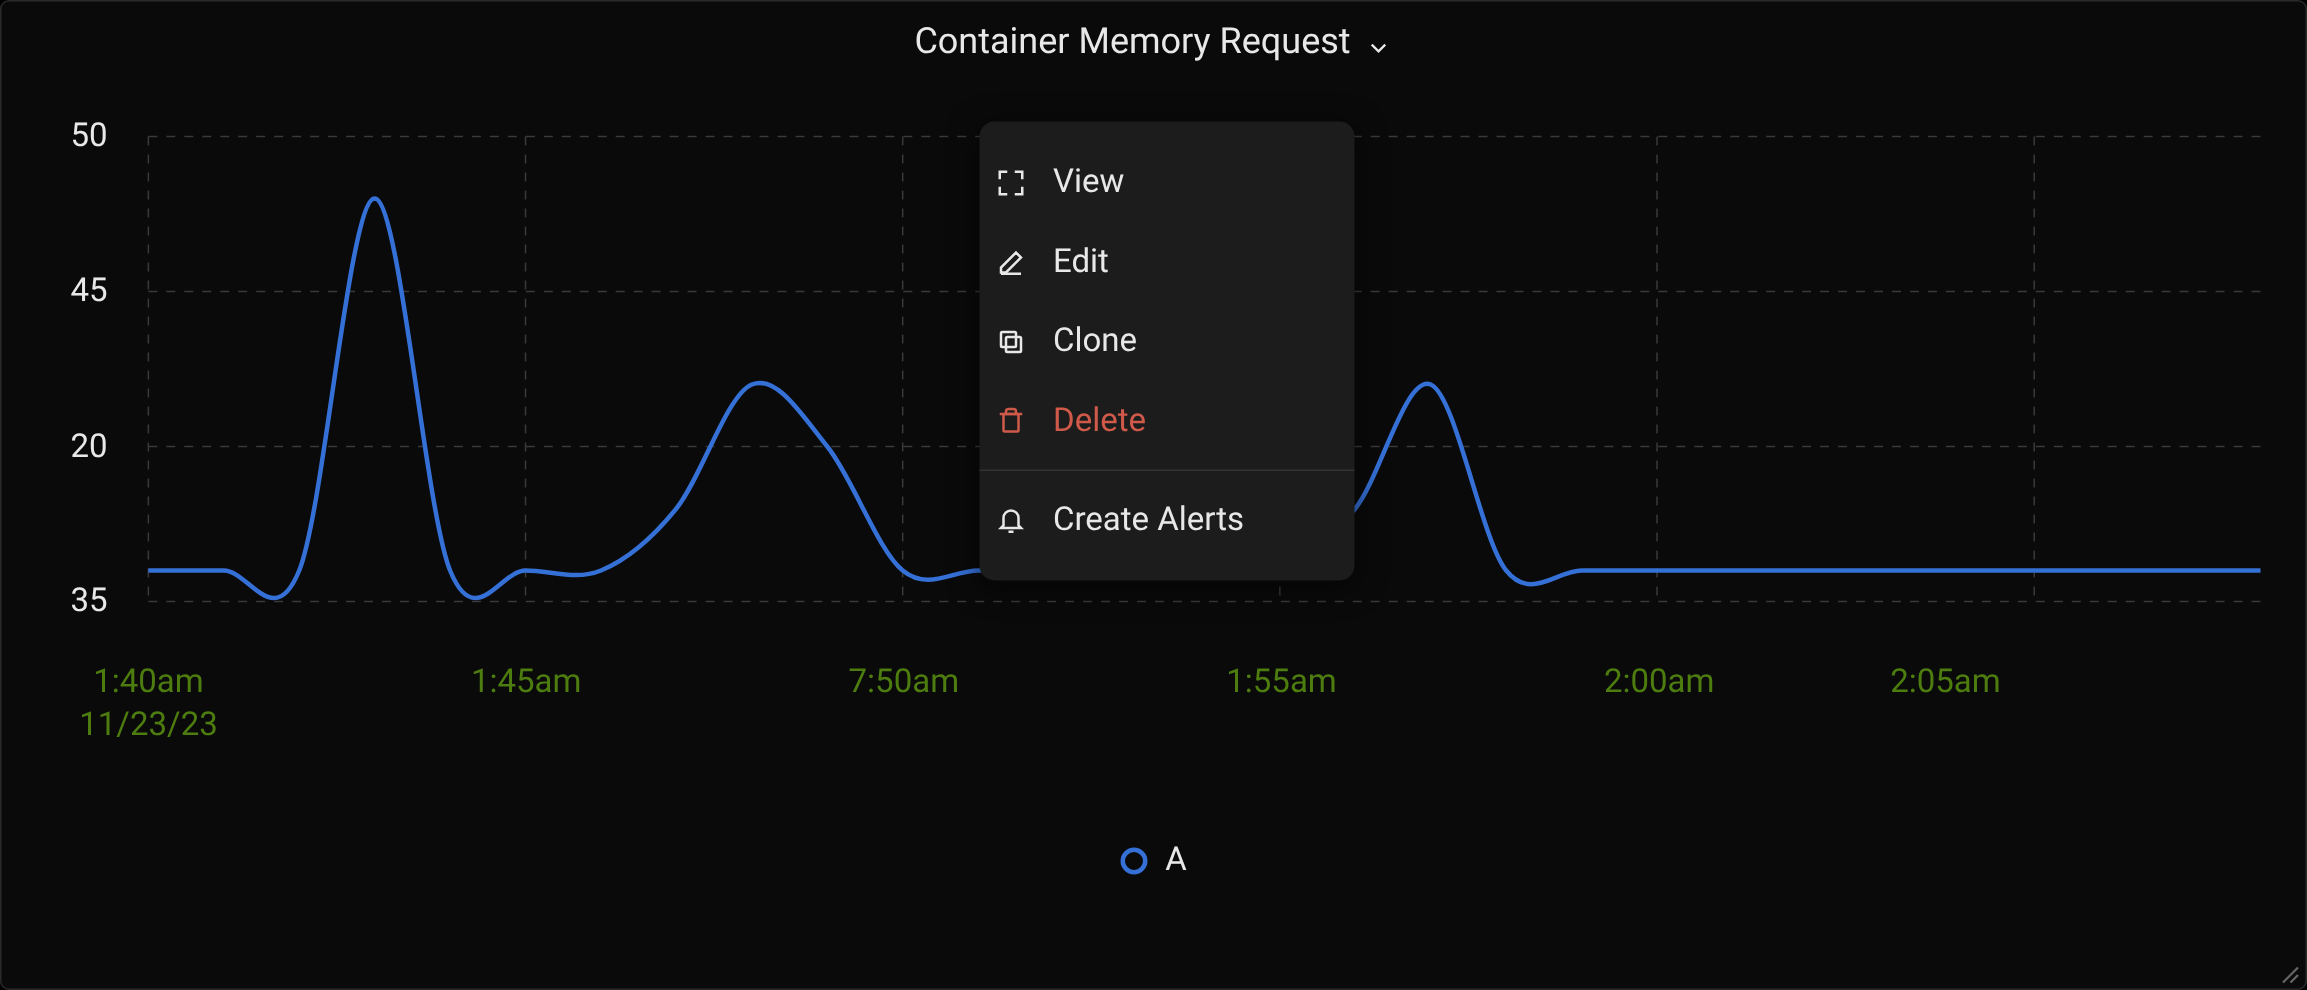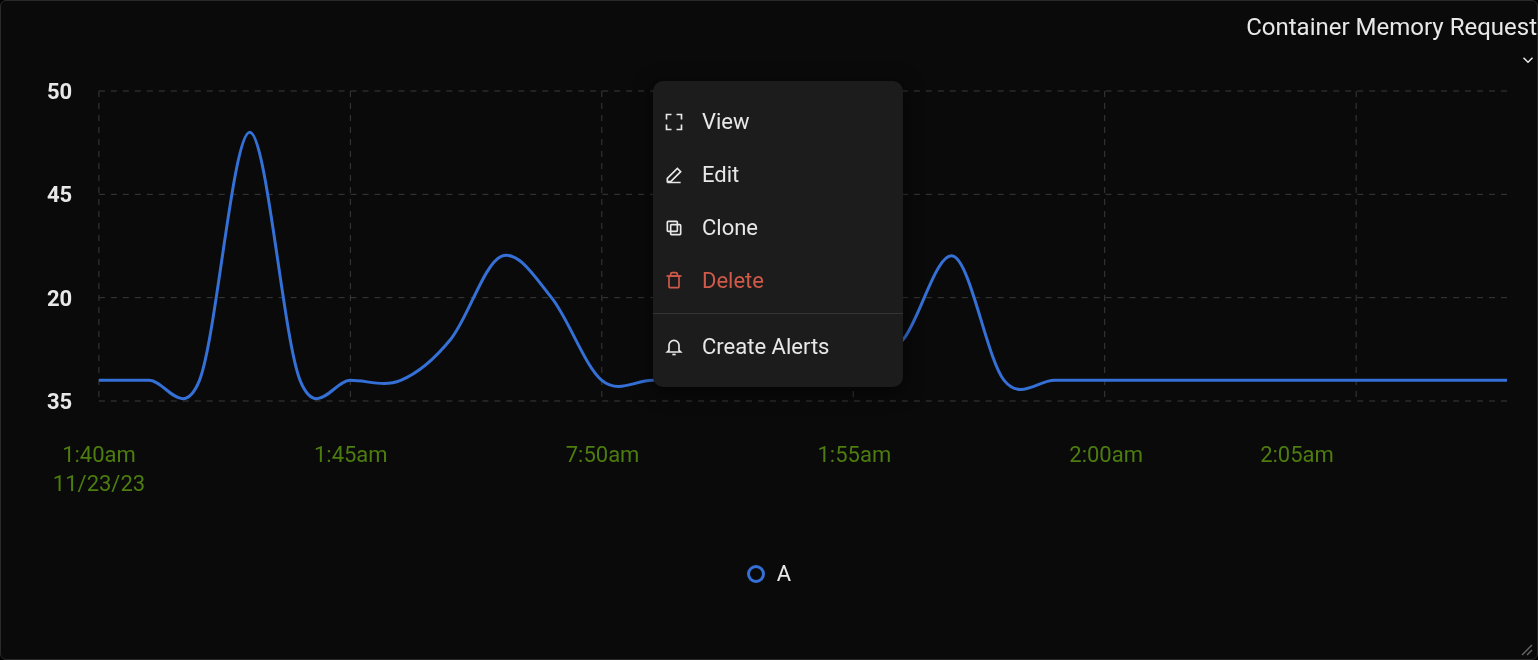--- a/index.html
+++ b/index.html
@@ -9,32 +9,32 @@
     background:#0a0a0a;
     box-sizing:border-box;
     border:1px solid #2a2a2a;
     border-radius:6px;
     font-family:-apple-system,BlinkMacSystemFont,"Segoe UI",Roboto,sans-serif;
     color:#e8e8e8;
     overflow:hidden;
   }
   .title-bar{
     display:flex;justify-content:center;align-items:flex-end;
-    gap:10px;padding:12px 0 6px;font-size:24px;font-weight:400;flex-direction:column;
+    gap:10px;padding:12px 0 6px;font-size:24px;font-weight:400;
   }
   .title-bar .caret{display:inline-flex;}
   .plot-zone{
     position:absolute;left:20px;right:20px;top:60px;height:370px;
   }
   .plot-svg{position:absolute;inset:0;width:100%;height:100%;}
   .grid-line{stroke:#3a3a3a;stroke-width:1;stroke-dasharray:6 6;}
   .series{fill:none;stroke:#3570d6;stroke-width:3;stroke-linejoin:round;}
   .ylabel{
     position:absolute;left:26px;transform:translateY(-50%);
-    font-size:22px;color:#e8e8e8;font-weight:bold;
+    font-size:22px;color:#e8e8e8;
   }
   .xlabels{
     position:absolute;left:20px;right:20px;top:440px;height:70px;
   }
   .xlabel{
     position:absolute;transform:translateX(-50%);
     font-size:22px;color:#4d7c0f;text-align:center;line-height:1.3;
     white-space:nowrap;
   }
   .xlabel .date{display:block;}

